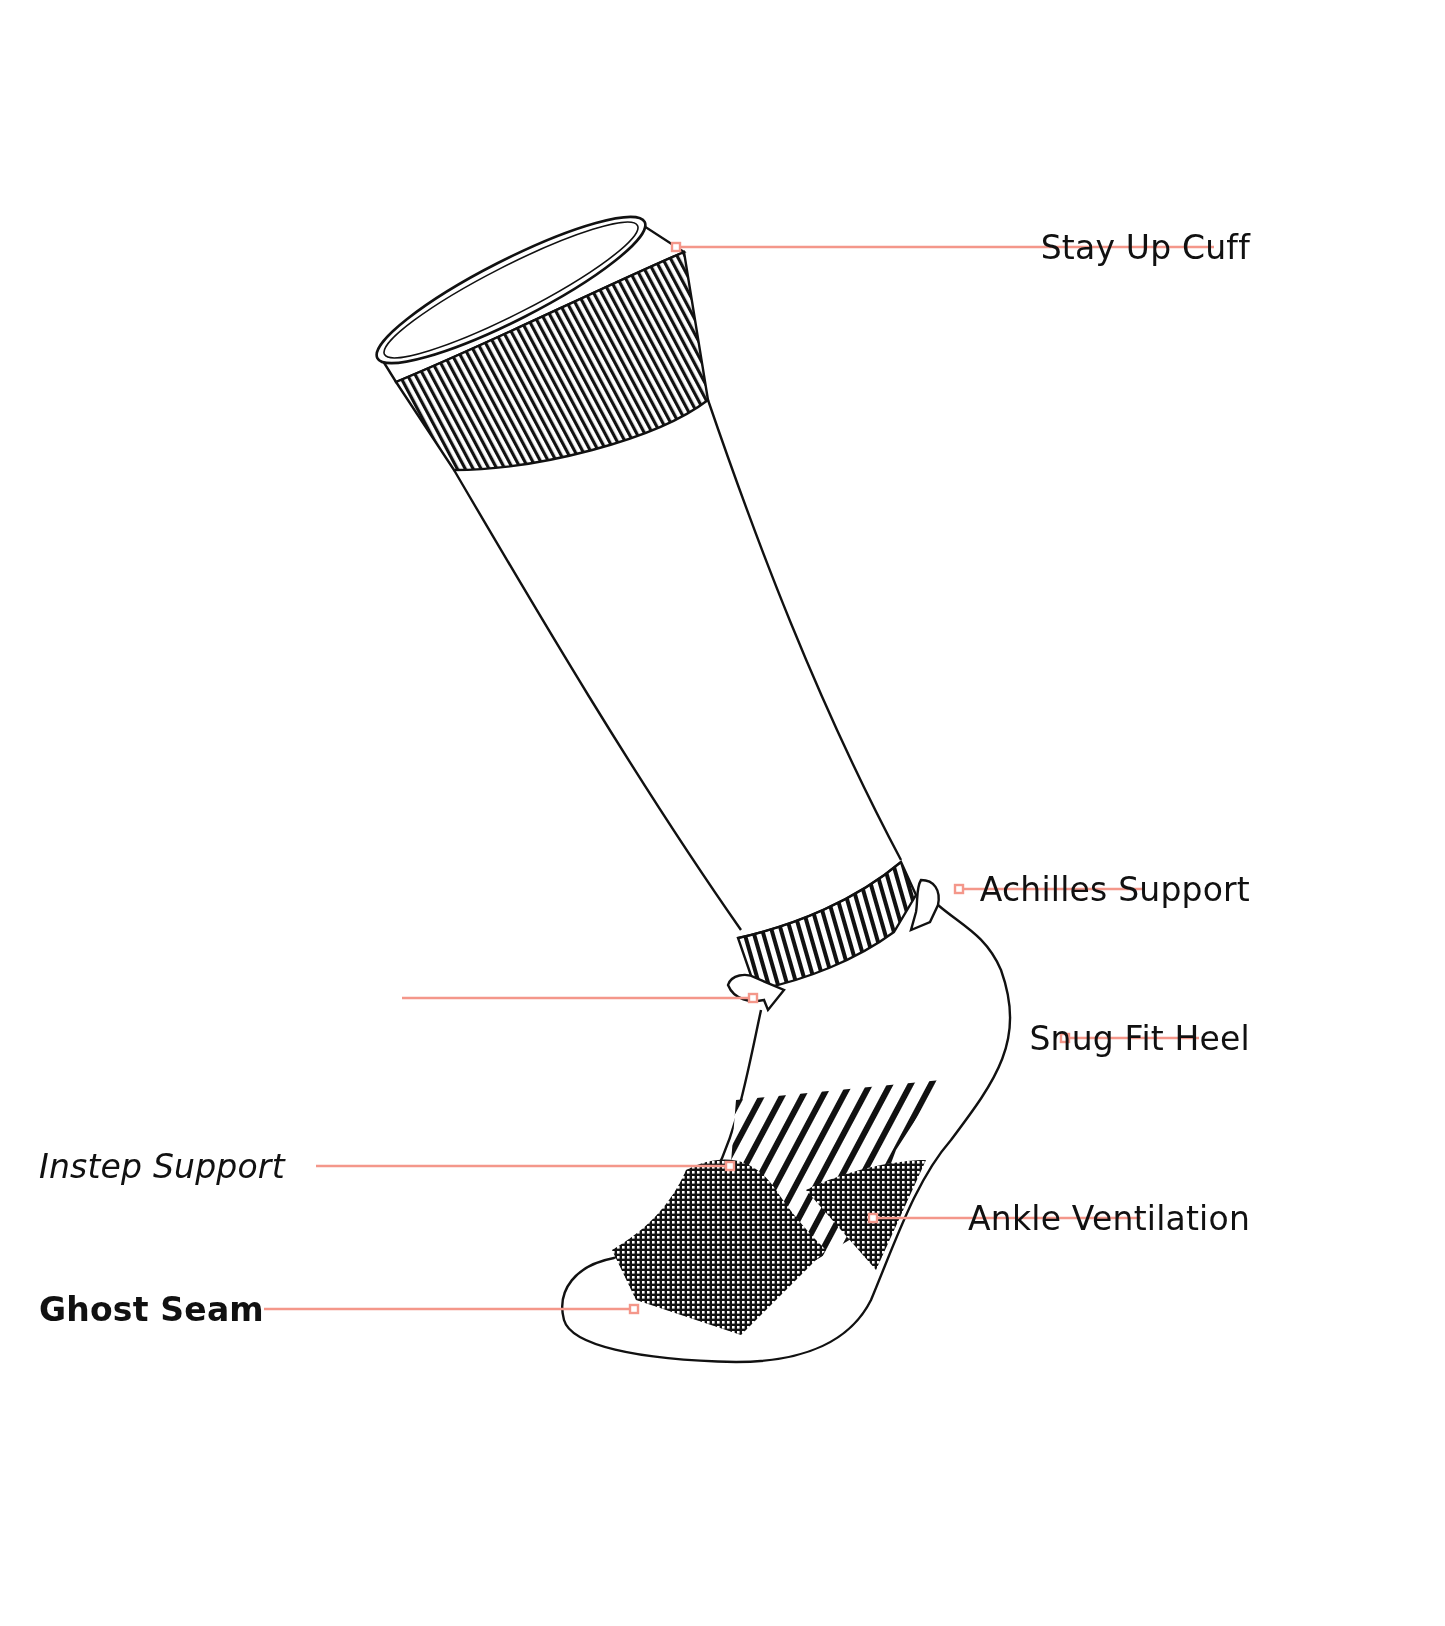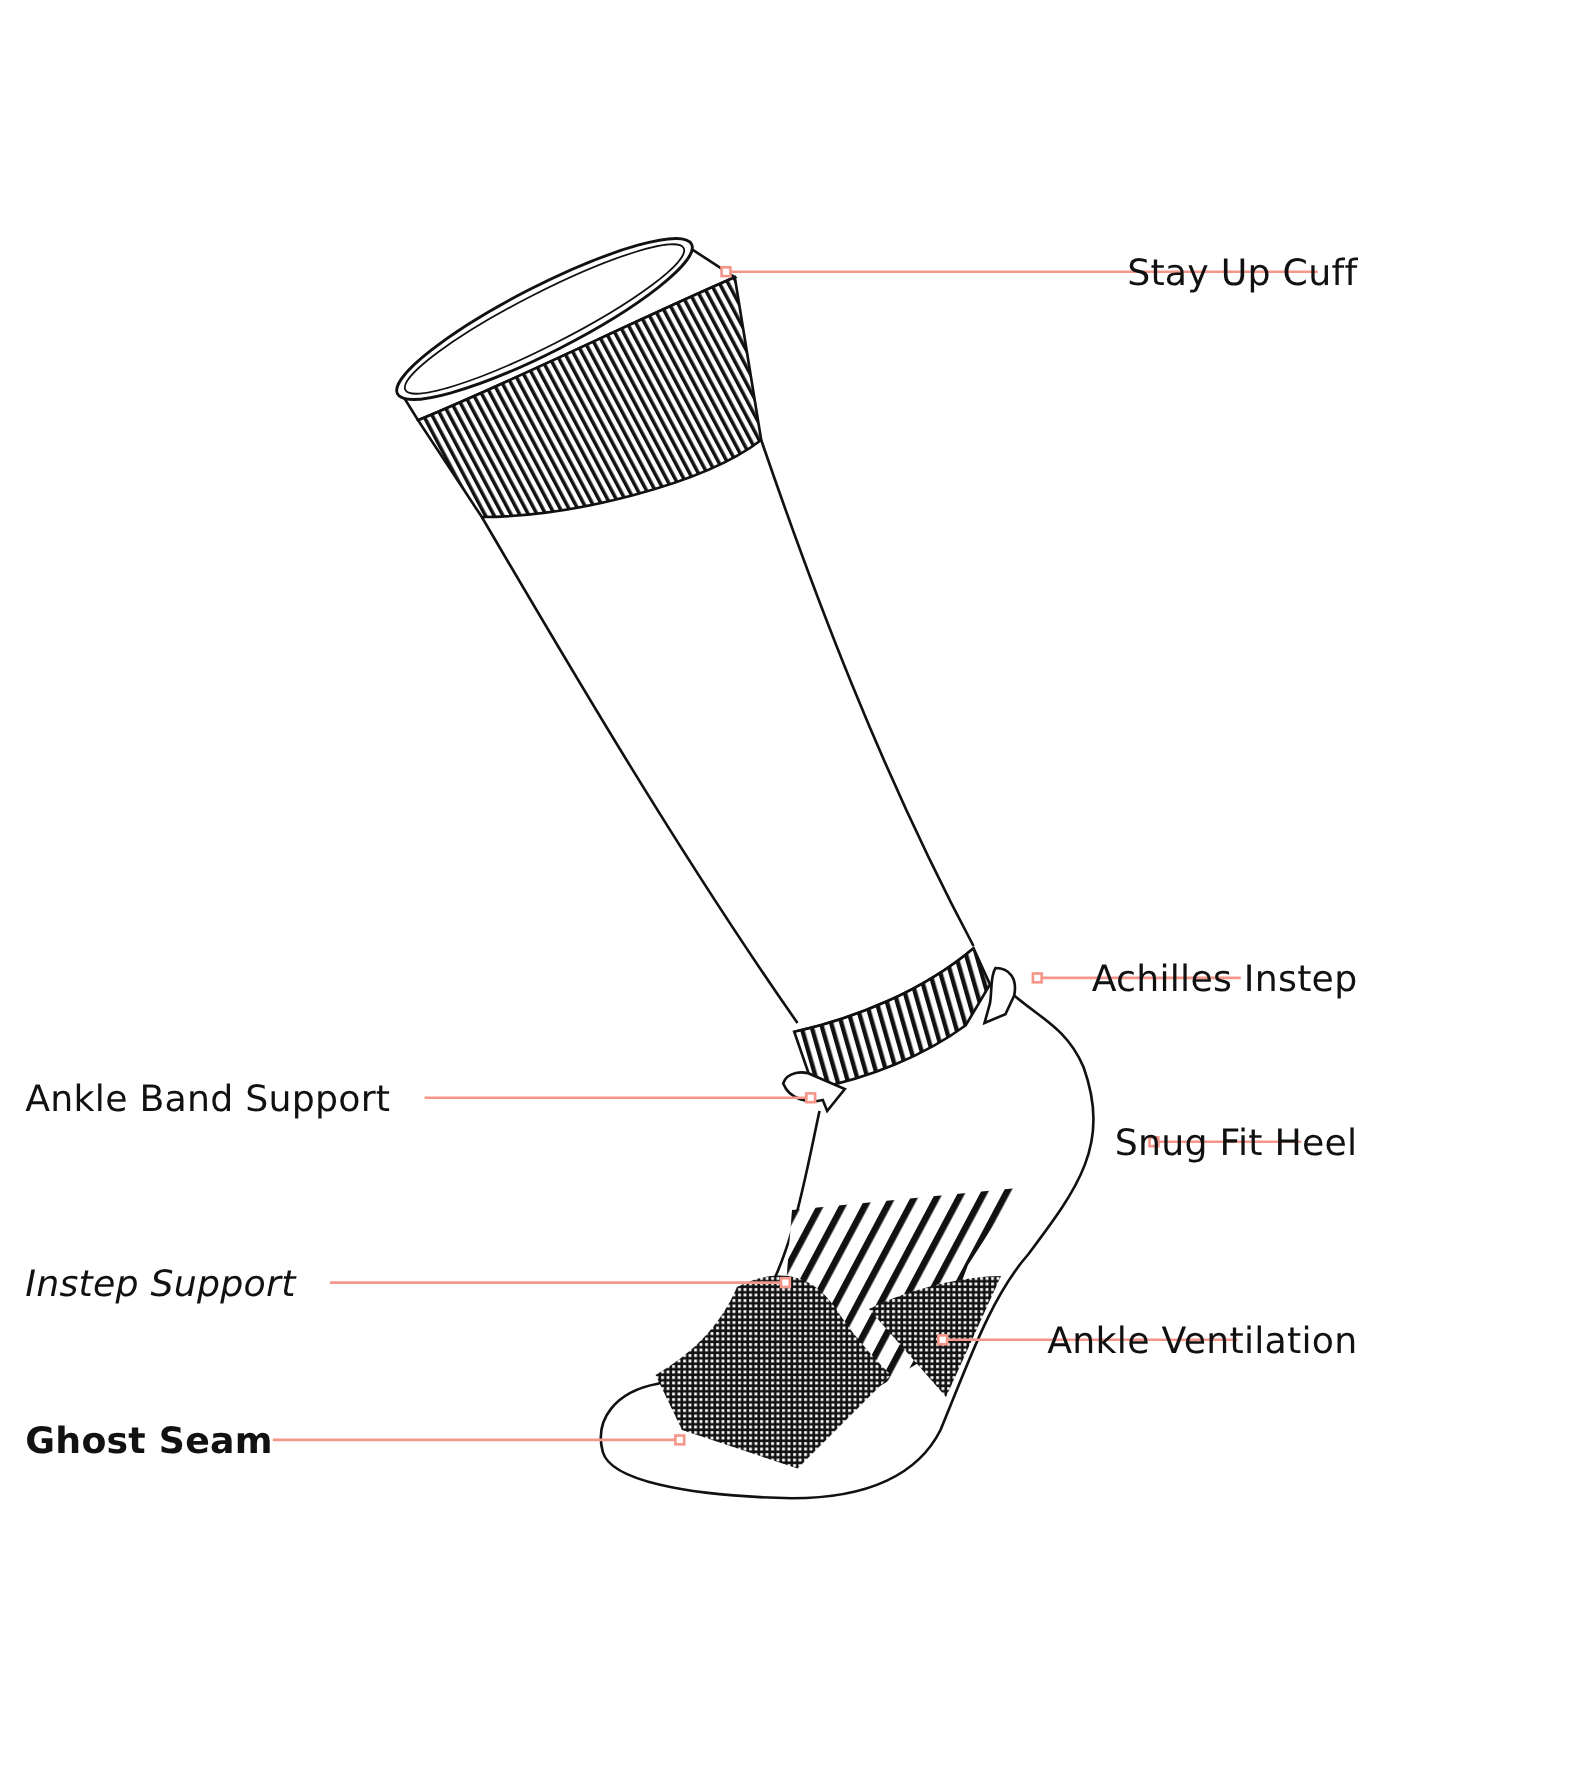--- a/index.html
+++ b/index.html
@@ -1,18 +1,18 @@
 <!DOCTYPE html>
 <html><head>
 <meta charset="utf-8">
 <style>
   html, body { margin: 0; padding: 0; background: #ffffff; }
   body { width: 1445px; height: 1626px; position: relative; overflow: hidden;
          font-family: "DejaVu Sans", "Liberation Sans", sans-serif; }
-  .canvas { position: absolute; left: 0; top: 0; width: 1296px; height: 1626px; }
+  .canvas { position: absolute; left: 16px; top: 0; width: 1296px; height: 1626px; }
   .label { position: absolute; font-size: 33px; color: #111111; white-space: nowrap;
            line-height: 1; letter-spacing: 0.2px; }
   .label.right { text-align: right; }
   svg { position: absolute; left: 0; top: 0; }
 </style>
 </head>
 <body>
 
 <div class="canvas">
 
@@ -82,19 +82,18 @@
       <line x1="300" y1="1166" x2="710" y2="1166"></line>
         <rect x="710" y="1162" width="8" height="8"></rect>
       <line x1="860" y1="1218" x2="1125" y2="1218"></line>
         <rect x="853" y="1214" width="8" height="8"></rect>
       <line x1="248" y1="1309" x2="614" y2="1309"></line>
         <rect x="614" y="1305" width="8" height="8"></rect>
     </g>
   </svg>
 
   <div class="label right" style="right:62px; top:231px;">Stay Up Cuff</div>
-  <div class="label right" style="right:62px; top:873px;">Achilles Instep</div>
-  <div class="label" style="left:23px; top:982px;">Ankle Band Support</div>
+  <div class="label right" style="right:62px; top:873px;">Achilles Support</div>
   <div class="label right" style="right:62px; top:1022px;">Snug Fit Heel</div>
   <div class="label" style="left:23px; top:1150px;font-style:italic;">Instep Support</div>
   <div class="label right" style="right:62px; top:1202px;">Ankle Ventilation</div>
   <div class="label" style="left:23px; top:1293px;font-weight:bold;">Ghost Seam</div>
 </div>
 
 </body></html>

